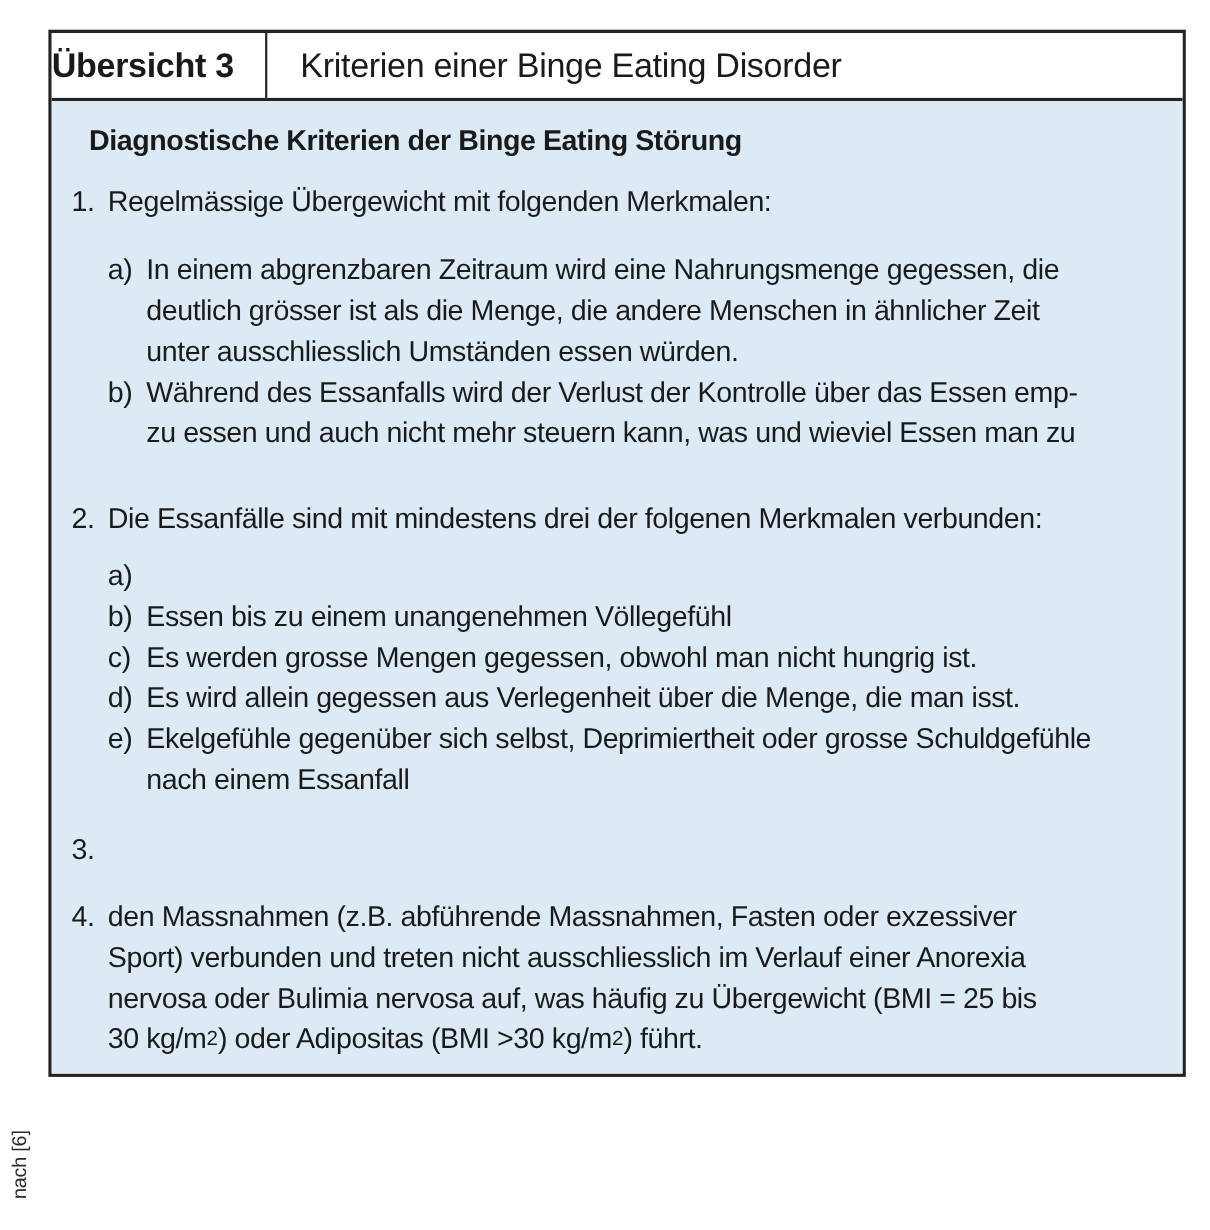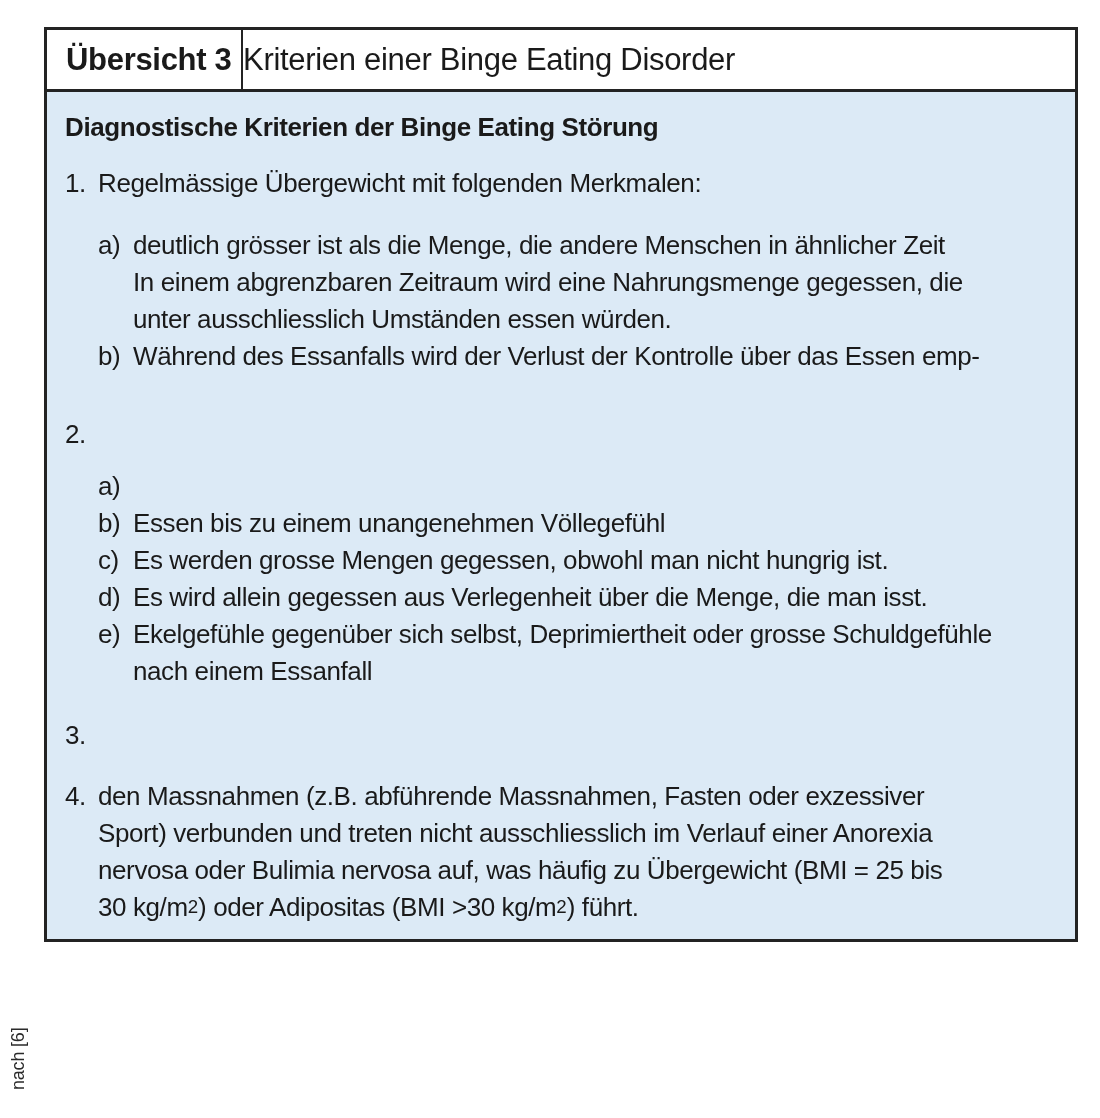--- a/index.html
+++ b/index.html
@@ -33,48 +33,47 @@
     background: #ffffff;
     border-bottom: 3px solid #232323;
   }
   .header-label-cell {
     flex: none;
     width: 196px;
     height: 100%;
     display: flex;
     align-items: center;
     box-sizing: border-box;
-    padding-left: 19px;
     border-right: 2px solid #232323;
     font-size: 31px;
     font-weight: bold;
     letter-spacing: -0.3px;
     white-space: nowrap;
   }
   .header-title-cell {
     flex: 1;
     display: flex;
     align-items: center;
-    padding-left: 0;
+    padding-left: 30px;
     font-size: 31px;
     font-weight: normal;
     letter-spacing: -0.3px;
     white-space: nowrap;
   }
   .table-body {
     background: #dceaf6;
     box-sizing: border-box;
     padding: 17px 18px 11px 18px;
     font-size: 26px;
     letter-spacing: -0.4px;
     line-height: 37px;
   }
   .body-heading {
     font-weight: bold;
-    margin: 0 0 19px 0;
+    margin: 0 0 19px 16px;
     white-space: nowrap;
   }
   .criteria-list { }
   .item { margin-top: 0; }
   .item.item-2 { margin-top: 41px; }
   .item.item-3 { margin-top: 27px; }
   .item.item-4 { margin-top: 24px; }
   .item-main { display: flex; }
   .item-main > .marker {
     flex: none;
@@ -131,36 +130,40 @@
             <div class="item-main">
               <span class="marker">1.</span>
               <div class="lines">
                 <div class="line">Regelmässige Übergewicht mit folgenden Merkmalen:</div>
               </div>
             </div>
             <div class="sublist">
               <div class="subitem">
                 <span class="marker">a)</span>
                 <div class="lines">
+                  <div class="line">In einem abgrenzbaren Zeitraum wird eine Nahrungsmenge gegessen, die</div>
                   <div class="line">deutlich grösser ist als die Menge, die andere Menschen in ähnlicher Zeit</div>
-                  <div class="line">In einem abgrenzbaren Zeitraum wird eine Nahrungsmenge gegessen, die</div>
                   <div class="line">unter ausschliesslich Umständen essen würden.</div>
                 </div>
               </div>
               <div class="subitem">
                 <span class="marker">b)</span>
                 <div class="lines">
                   <div class="line">Während des Essanfalls wird der Verlust der Kontrolle über das Essen emp-</div>
+                  <div class="line">zu essen und auch nicht mehr steuern kann, was und wieviel Essen man zu</div>
                 </div>
               </div>
             </div>
           </div>
           <div class="item item-2">
             <div class="item-main">
               <span class="marker">2.</span>
+              <div class="lines">
+                <div class="line">Die Essanfälle sind mit mindestens drei der folgenen Merkmalen verbunden:</div>
+              </div>
             </div>
             <div class="sublist">
               <div class="subitem">
                 <span class="marker">a)</span>
               </div>
               <div class="subitem">
                 <span class="marker">b)</span>
                 <div class="lines">
                   <div class="line">Essen bis zu einem unangenehmen Völlegefühl</div>
                 </div>

